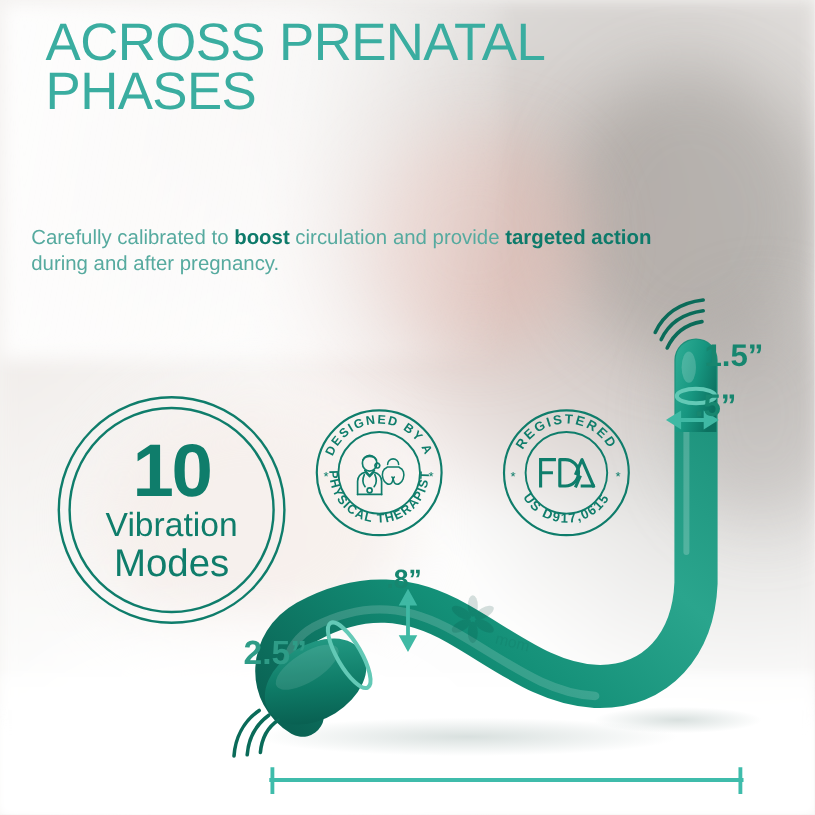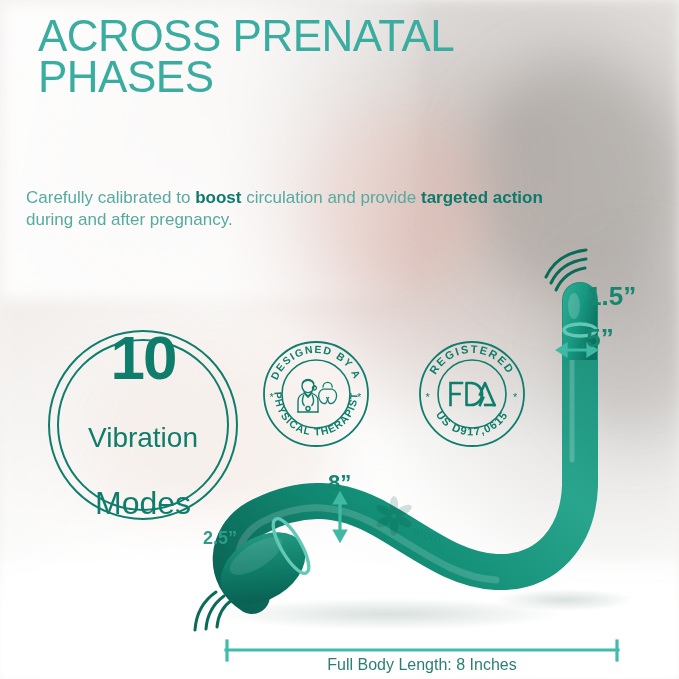--- a/index.html
+++ b/index.html
@@ -54,41 +54,41 @@
   }
   .subhead b{color:#0d7a6a;font-weight:bold;}
 
   
   .modes-badge{position:absolute;left:48px;top:330px;width:190px;height:190px;}
   .ring{position:absolute;border-radius:50%;border:2px solid #0f7d6b;}
   .ring-outer{inset:0;}
   .ring-inner{inset:9px;border-width:2px;}
   .modes-text{
     position:absolute;inset:0;display:flex;flex-direction:column;
-    align-items:center;justify-content:space-between;color:#0f7d6b;text-align:center;
+    align-items:center;justify-content:center;color:#0f7d6b;text-align:center;
   }
   .modes-num{font-size:62px;line-height:.9;font-weight:bold;letter-spacing:-2px;}
   .modes-l1{font-size:28px;line-height:1.02;margin-top:4px;}
   .modes-l2{font-size:32px;line-height:1.02;}
 
   
   .seal{position:absolute;width:108px;height:108px;}
   .seal-pt{left:262px;top:340px;}
   .seal-fda{left:418px;top:340px;}
   .seal svg{display:block;width:108px;height:108px;}
 
   
   .product{position:absolute;left:0;top:0;width:679px;height:679px;pointer-events:none;}
 
   
   .dim{position:absolute;color:#17866f;font-weight:bold;}
   .dim-15{left:587px;top:281px;font-size:26px;}
   .dim-05{left:579px;top:323px;font-size:26px;}
   .dim-08{left:322px;top:470px;font-size:22px;}
-  .dim-25{left:203px;top:528px;font-size:18px;color:#2e9c87;}
+  .dim-25{left:203px;top:528px;font-size:28px;color:#2e9c87;}
 
   
   .length-wrap{position:absolute;left:222px;top:644px;width:400px;height:34px;}
   .length-label{
     position:absolute;left:0;top:12px;width:400px;text-align:center;
     font-size:16px;color:#2b7f72;
   }
 </style>
 </head>
 <body>
@@ -318,17 +318,14 @@
       <line x1="227" y1="641" x2="227" y2="660"></line>
       <line x1="617" y1="641" x2="617" y2="660"></line>
     </g>
   </svg>
 
   <div class="dim dim-15">1.5”</div>
   <div class="dim dim-05">.5”</div>
   <div class="dim dim-08">.8”</div>
   <div class="dim dim-25">2.5”</div>
 
-  <div class="length-wrap">
-    <div class="length-label">Full Body Length: 8 Inches</div>
-  </div>
 
 </div>
 
 </body></html>

